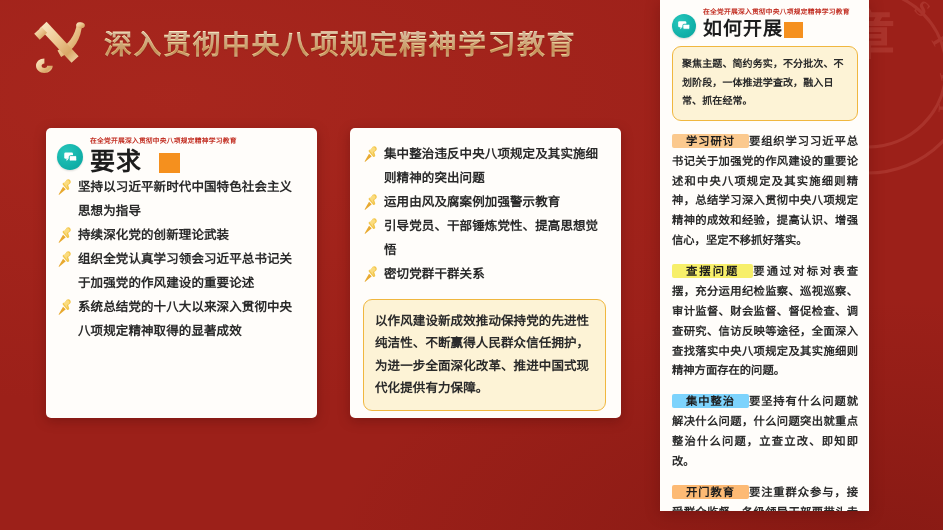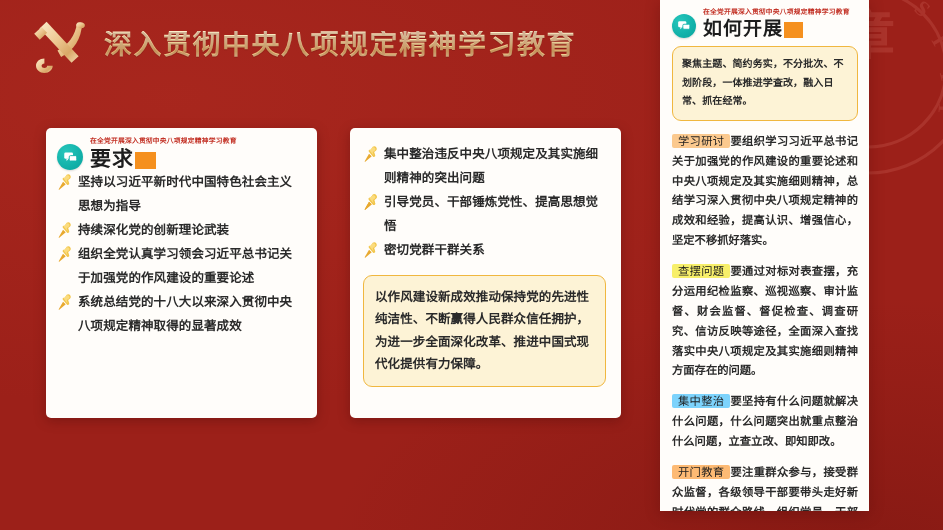--- a/index.html
+++ b/index.html
@@ -99,27 +99,27 @@
     font-weight: 700;
     color: #c33125;
     letter-spacing: .2px;
     line-height: 1.25;
     white-space: nowrap;
     transform: scale(.97);
     transform-origin: left top;
   }
   .heading {
     display: inline-block;
-    font-size: 21px;
+    font-size: 25px;
     font-weight: 700;
     color: #1d1d1d;
     letter-spacing: 1px;
     line-height: 1.12;
     margin-top: 1px;
-    padding-right: 22px;
+    padding-right: 38px;
     position: relative;
   }
   .heading::after {
     content: "";
     position: absolute;
     right: 0; top: 22%;
     width: 21px; height: 72%;
     background: #f5901e;
     z-index: -1;
   }
@@ -203,23 +203,23 @@
   .howto-para {
     margin-top: 11px;
     font-size: 11.3px;
     font-weight: 700;
     line-height: 1.76;
     color: #2b2b2b;
     text-align: justify;
     letter-spacing: 0;
   }
   .tag {
-    padding: 1px 6px;
+    padding: 1px 14px;
     border-radius: 2px;
-    font-weight: 400;
+    font-weight: 700;
     color: #1d1d1d;
   }
   .tag-orange { background: #fbc98e; }
   .tag-yellow { background: #f7ef6a; }
   .tag-blue   { background: #7dd3fc; }
   .tag-pink   { background: #fdba74; margin-top: 32px; }
 </style>
 </head>
 <body>
 
@@ -319,21 +319,21 @@
             <path d="M14.8 2.6c1.6-1.1 3.7-.8 4.8.8 1 1.6.5 3.7-1.1 4.7l-2.9 1.8 1.6 5.4-6.7-8.1 4.3-4.6z" fill="#fbdc7e"></path>
             <path d="M9.6 12.4L2.6 24.6c-.3.6.4 1.2.9.8l10.5-8.6z" fill="#e8a92f"></path>
           </svg>
         </span><span>集中整治违反中央八项规定及其实施细则精神的突出问题</span></li>
       <li class="pin-item"><span class="pin-icon">
           <svg viewBox="0 0 24 26" aria-hidden="true">
             <path d="M15.6 1.4c1.9-1.4 4.6-1 5.9 1 1.3 1.9.7 4.6-1.3 5.8l-2.2 1.4 1.6 5.6c.3 1 -.2 2-1.1 2.4-.9.4-2 .1-2.6-.7L9.4 9.2c-.6-.8-.5-2 .3-2.6.8-.6 1.9-.6 2.6.1l3.3-5.3z" fill="#f2c64c"></path>
             <path d="M14.8 2.6c1.6-1.1 3.7-.8 4.8.8 1 1.6.5 3.7-1.1 4.7l-2.9 1.8 1.6 5.4-6.7-8.1 4.3-4.6z" fill="#fbdc7e"></path>
             <path d="M9.6 12.4L2.6 24.6c-.3.6.4 1.2.9.8l10.5-8.6z" fill="#e8a92f"></path>
           </svg>
-        </span></li>
+        </span><span>运用由风及腐案例加强警示教育</span></li>
       <li class="pin-item"><span class="pin-icon">
           <svg viewBox="0 0 24 26" aria-hidden="true">
             <path d="M15.6 1.4c1.9-1.4 4.6-1 5.9 1 1.3 1.9.7 4.6-1.3 5.8l-2.2 1.4 1.6 5.6c.3 1 -.2 2-1.1 2.4-.9.4-2 .1-2.6-.7L9.4 9.2c-.6-.8-.5-2 .3-2.6.8-.6 1.9-.6 2.6.1l3.3-5.3z" fill="#f2c64c"></path>
             <path d="M14.8 2.6c1.6-1.1 3.7-.8 4.8.8 1 1.6.5 3.7-1.1 4.7l-2.9 1.8 1.6 5.4-6.7-8.1 4.3-4.6z" fill="#fbdc7e"></path>
             <path d="M9.6 12.4L2.6 24.6c-.3.6.4 1.2.9.8l10.5-8.6z" fill="#e8a92f"></path>
           </svg>
         </span><span>引导党员、干部锤炼党性、提高思想觉悟</span></li>
       <li class="pin-item"><span class="pin-icon">
           <svg viewBox="0 0 24 26" aria-hidden="true">
             <path d="M15.6 1.4c1.9-1.4 4.6-1 5.9 1 1.3 1.9.7 4.6-1.3 5.8l-2.2 1.4 1.6 5.6c.3 1 -.2 2-1.1 2.4-.9.4-2 .1-2.6-.7L9.4 9.2c-.6-.8-.5-2 .3-2.6.8-.6 1.9-.6 2.6.1l3.3-5.3z" fill="#f2c64c"></path>

